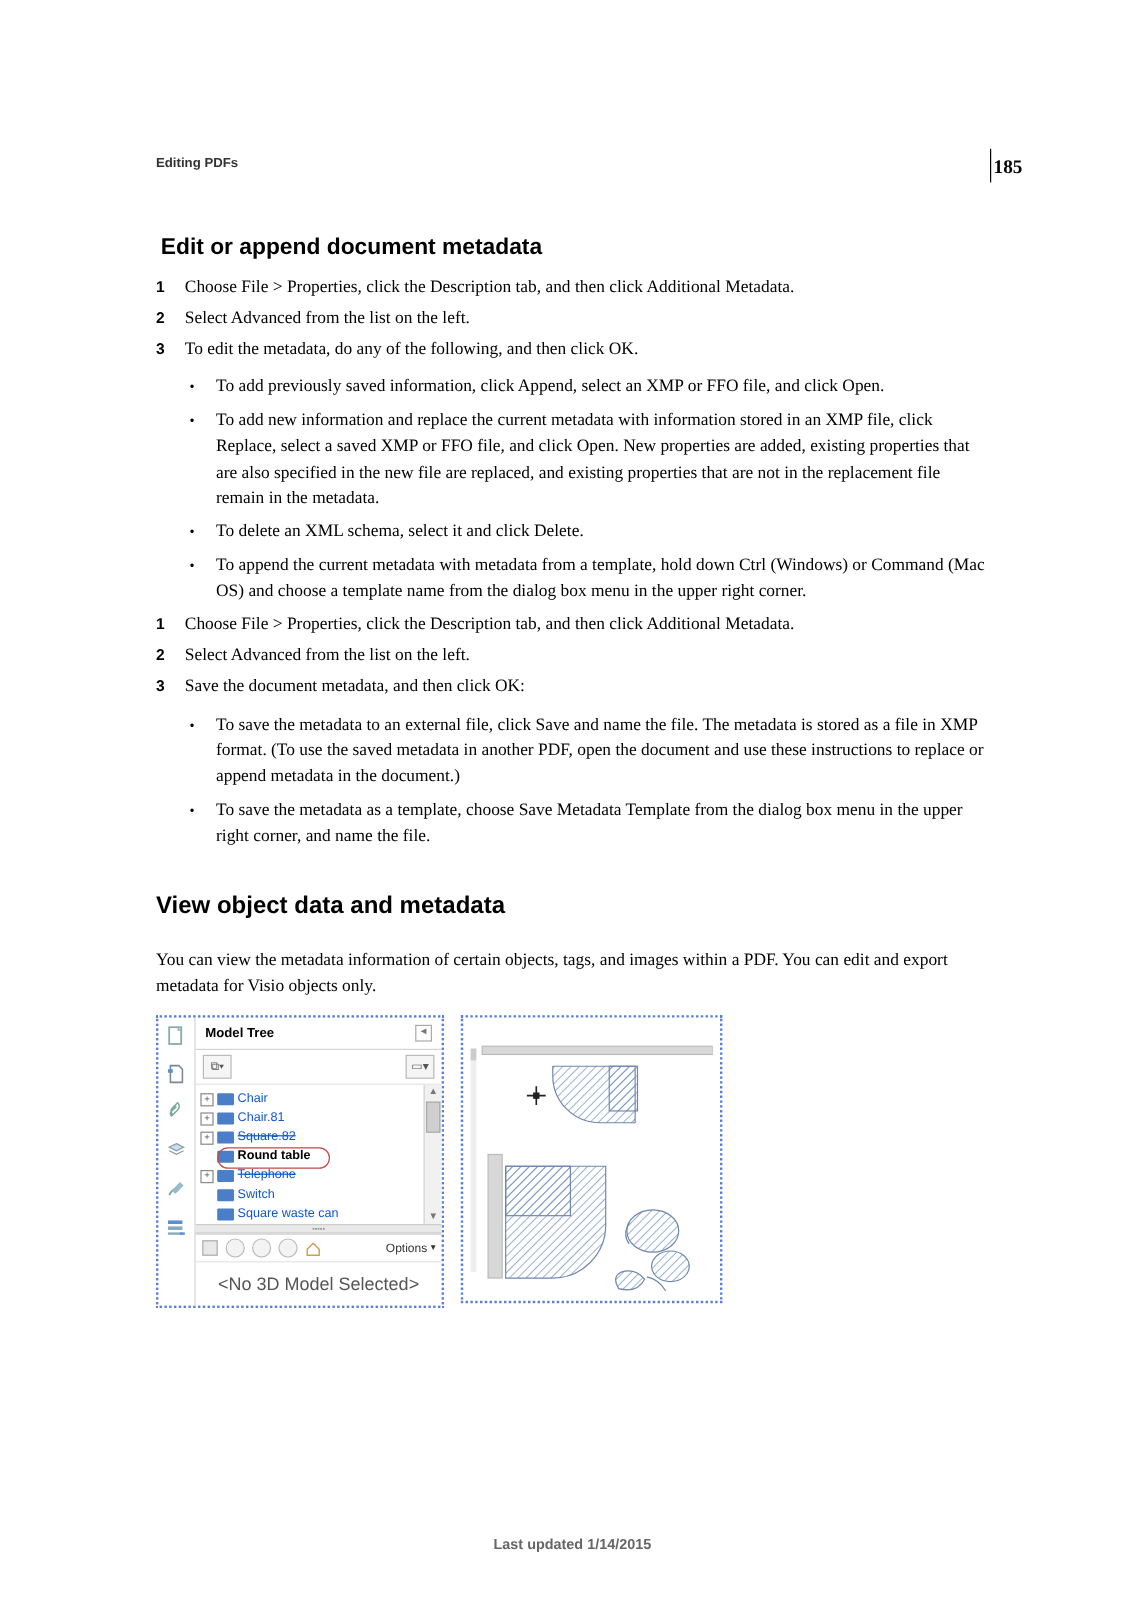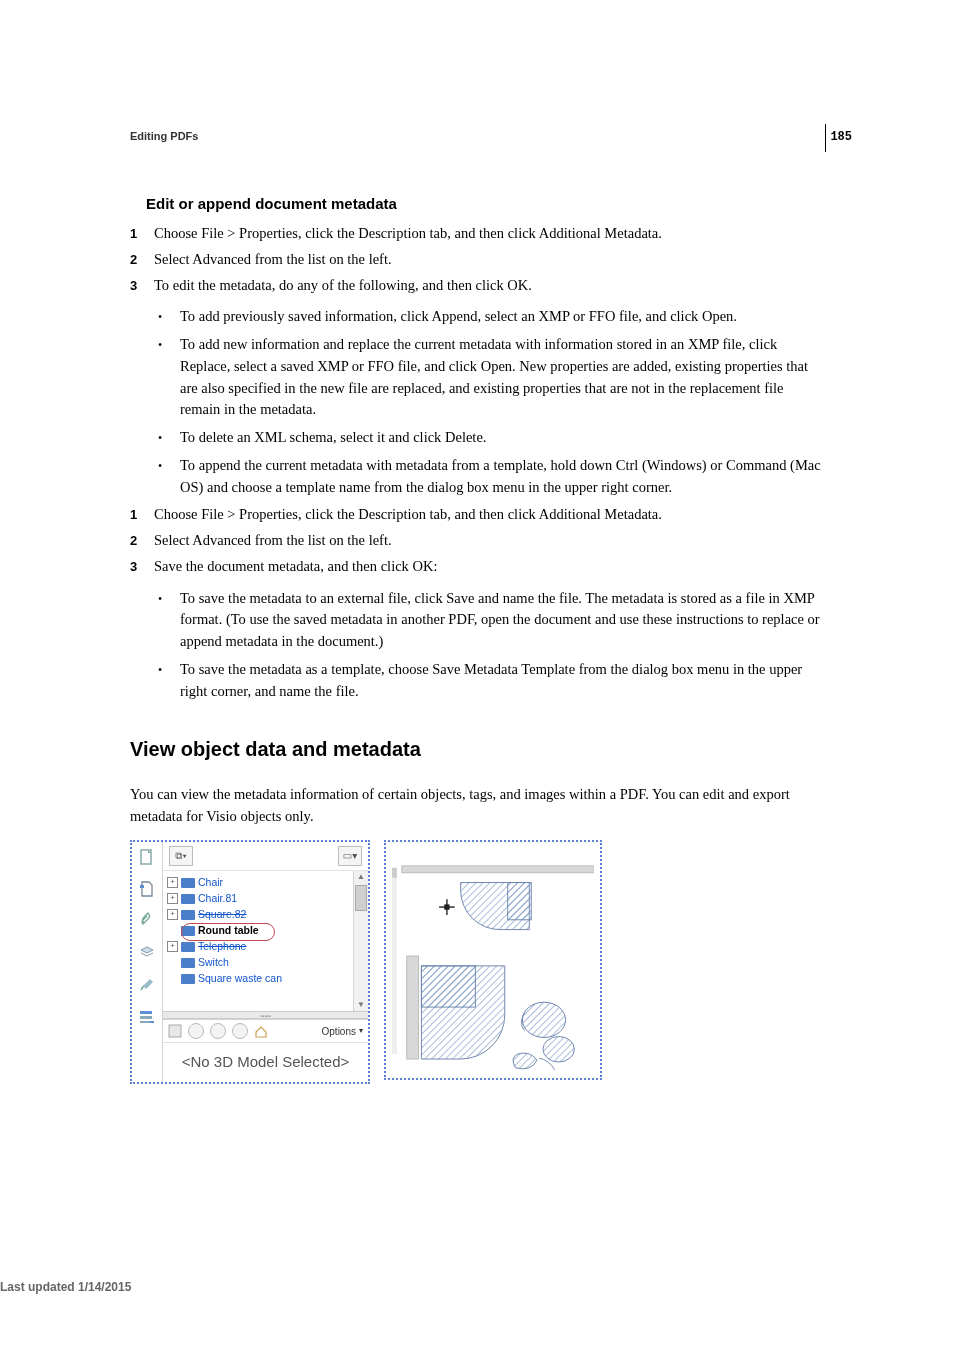--- a/index.html
+++ b/index.html
@@ -15,44 +15,44 @@
     width: 954px;
     height: 1350px;
     position: relative;
     box-sizing: border-box;
     padding: 128px 130px 0 130px;
   }
   .page-number {
     position: absolute;
     top: 128px;
     right: 102px;
-    font-family: Liberation Mono, monospace;
-    font-weight: 700;
-    font-size: 12px;
+    font-family: Liberation Serif, serif;
+    font-weight: 700;
+    font-size: 16px;
   }
   .page-number-rule {
     position: absolute;
     top: 124px;
     right: 128px;
     width: 1px;
     height: 28px;
     background: #000;
   }
   .breadcrumb {
     font-family: "Myriad Pro", Arial, sans-serif;
     font-weight: 700;
     font-size: 11px;
     color: #333;
     margin-bottom: 48px;
   }
   h3.sub {
     font-family: "Myriad Pro", Arial, sans-serif;
     font-weight: 700;
-    font-size: 15px;
-    margin: 20px 0 8px 16px;
+    font-size: 19px;
+    margin: 20px 0 8px 4px;
   }
   h2.section {
     font-family: "Myriad Pro", Arial, sans-serif;
     font-weight: 700;
     font-size: 20px;
     margin: 32px 0 6px 0;
   }
   ol.steps {
     list-style: none;
     padding: 0;
@@ -302,21 +302,21 @@
   }
   .office-plan {
     width: 100%;
     height: 100%;
   }
   .footer {
     position: absolute;
     bottom: 54px;
     left: 0;
     right: 0;
-    text-align: left;
+    text-align: center;
     font-family: "Myriad Pro", Arial, sans-serif;
     font-weight: 700;
     font-size: 12px;
     color: #666;
   }
   .middle-row {
     display: flex;
   }
   .collapse-btn {
     width: 12px;
@@ -429,20 +429,24 @@
             <path d="M12 3 l3 3 -7 7 -3-3 z" fill="#9bc"></path>
           </svg>
         <svg class="side-icon" viewBox="0 0 18 18">
             <rect x="2" y="3" width="12" height="3" fill="#5b8fd6"></rect>
             <rect x="2" y="8" width="12" height="3" fill="#8ab"></rect>
             <rect x="2" y="13" width="12" height="2" fill="#8ab"></rect>
             <rect x="12" y="13" width="4" height="2" fill="#5b8fd6"></rect>
           </svg>
       </div>
       <div class="tree-area">
+        <div class="tree-header">
+          <span>Model Tree</span>
+          <span class="collapse-btn">◄</span>
+        </div>
         <div class="tree-toolbar">
           <div class="tool-btn">⧉▾</div>
           <div class="tool-btn">▭▾</div>
         </div>
         <div class="middle-row" style="flex:1;">
           <div class="tree-list">
             <div class="sel-ring"></div>
             <div class="tree-row">
                 <span class="expander">+</span>
                 <span class="obj-icon"></span>

